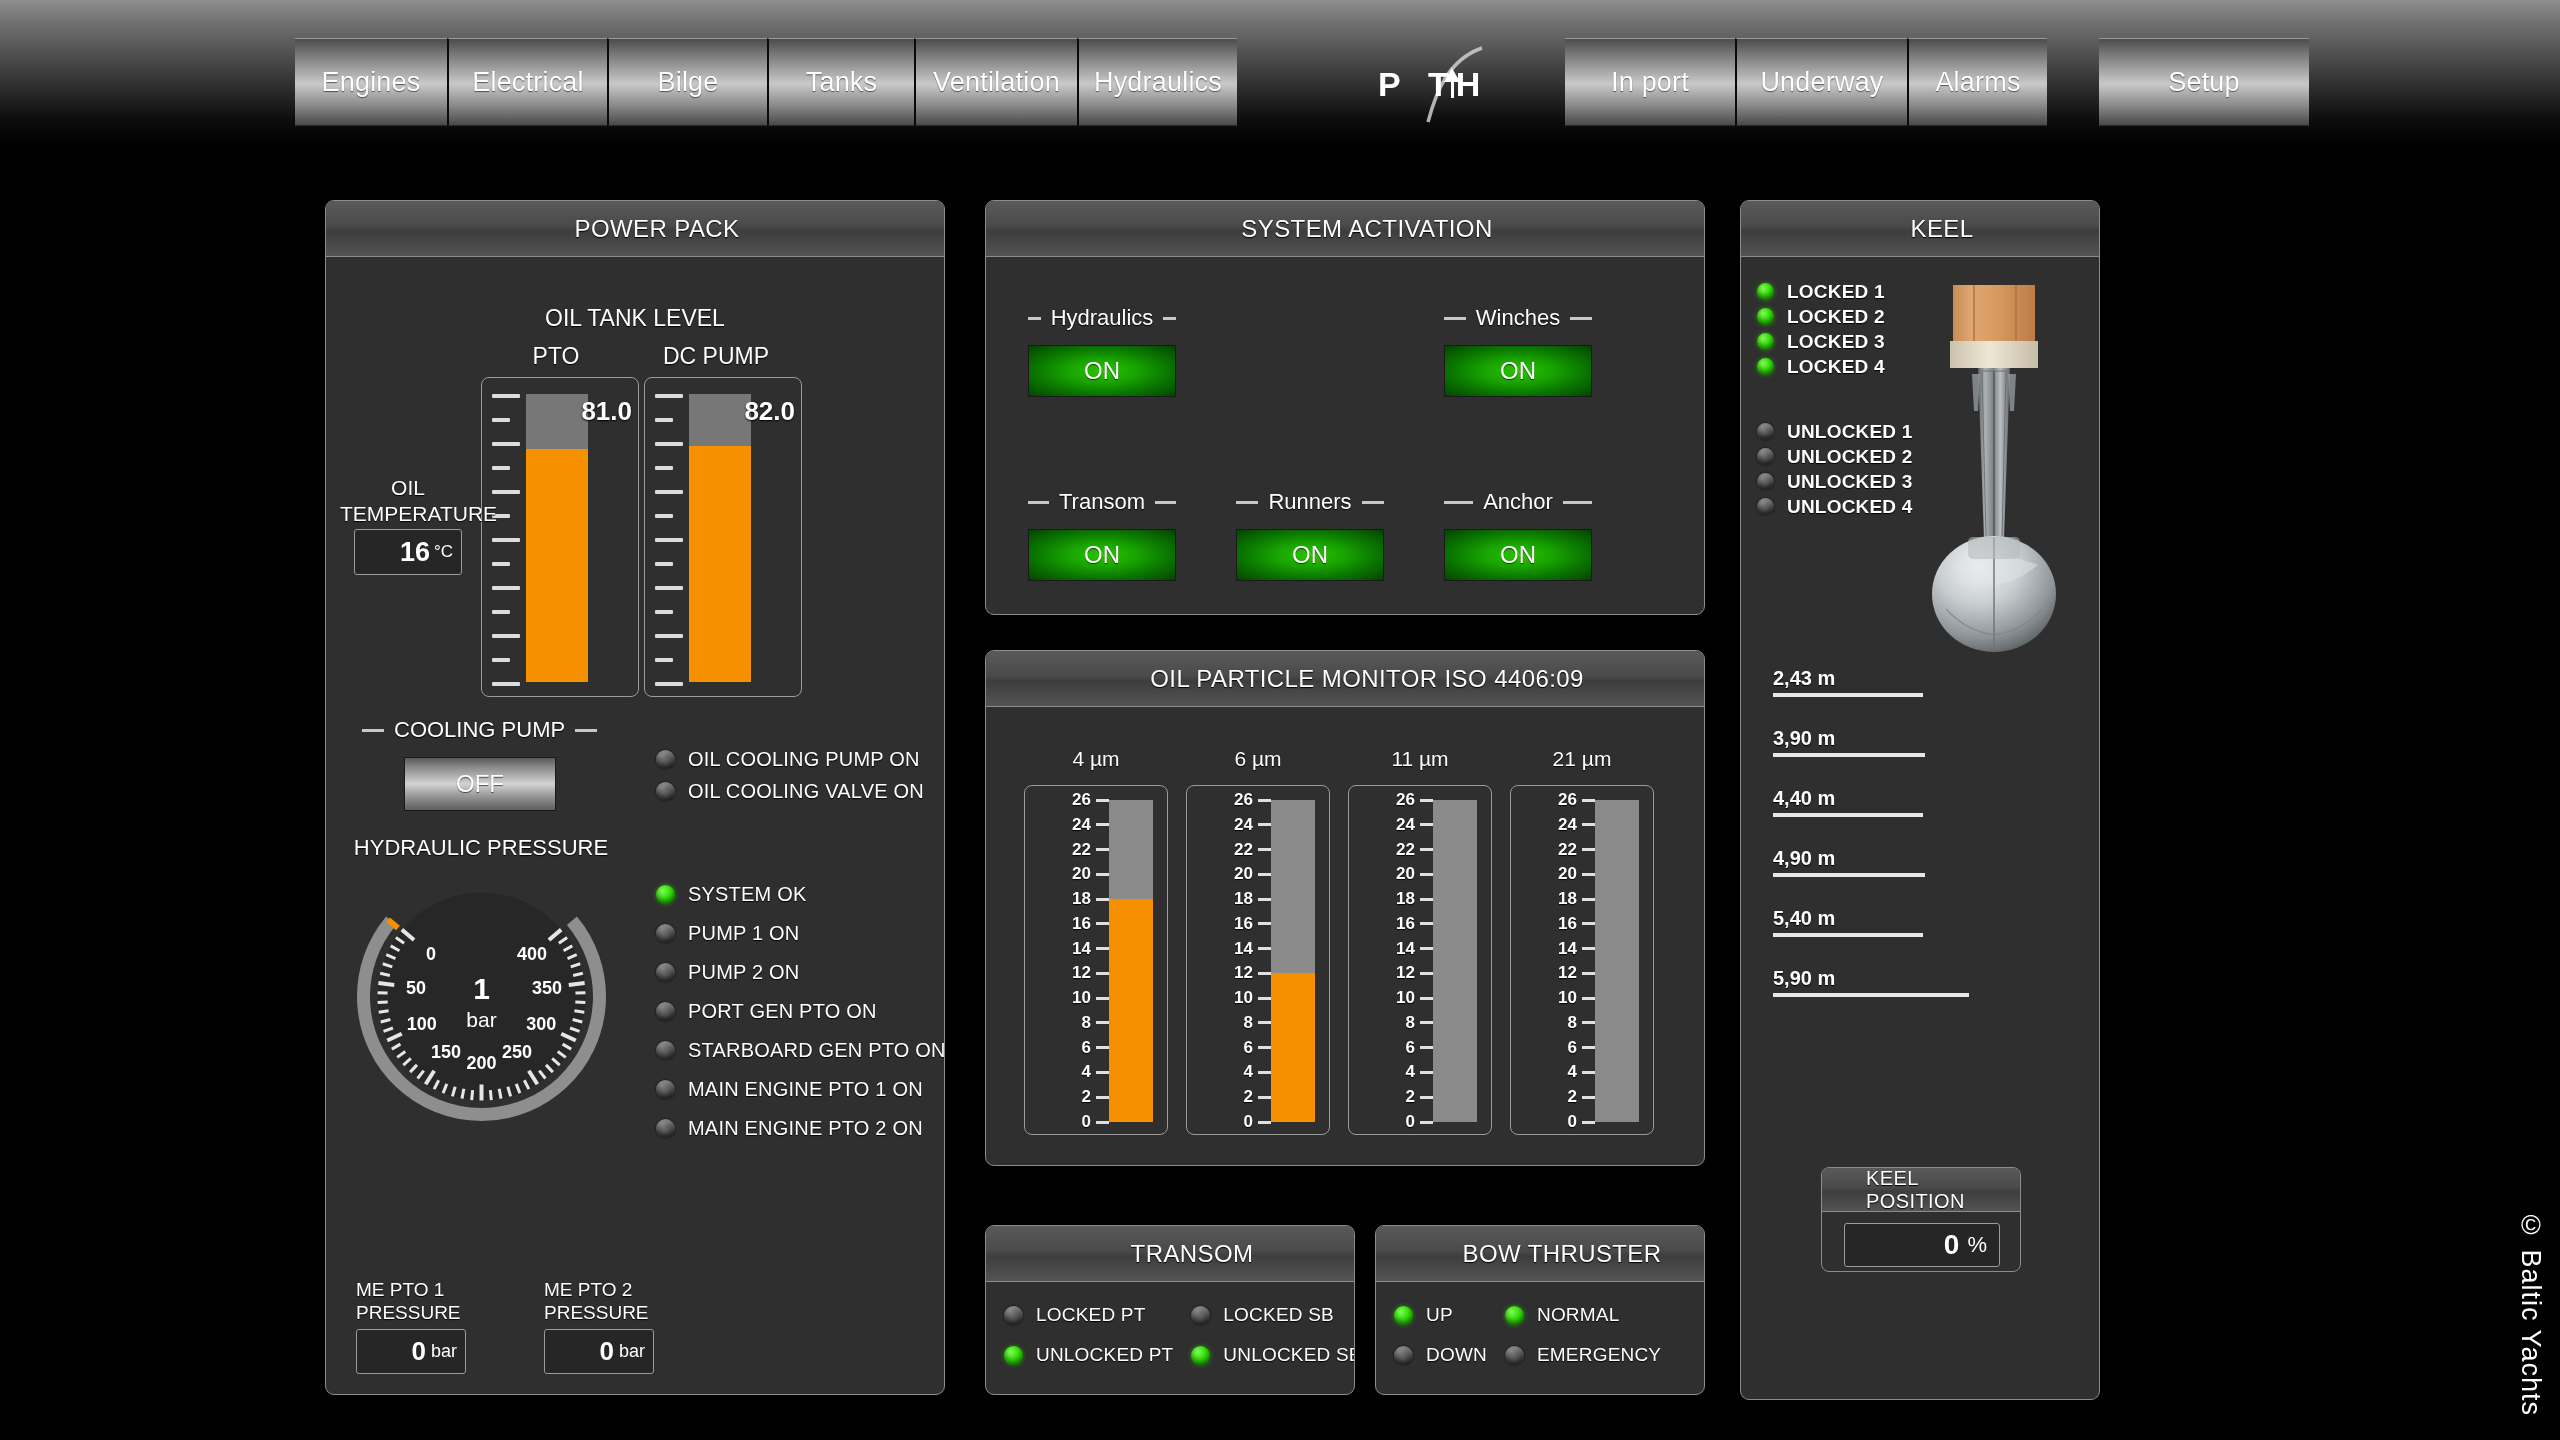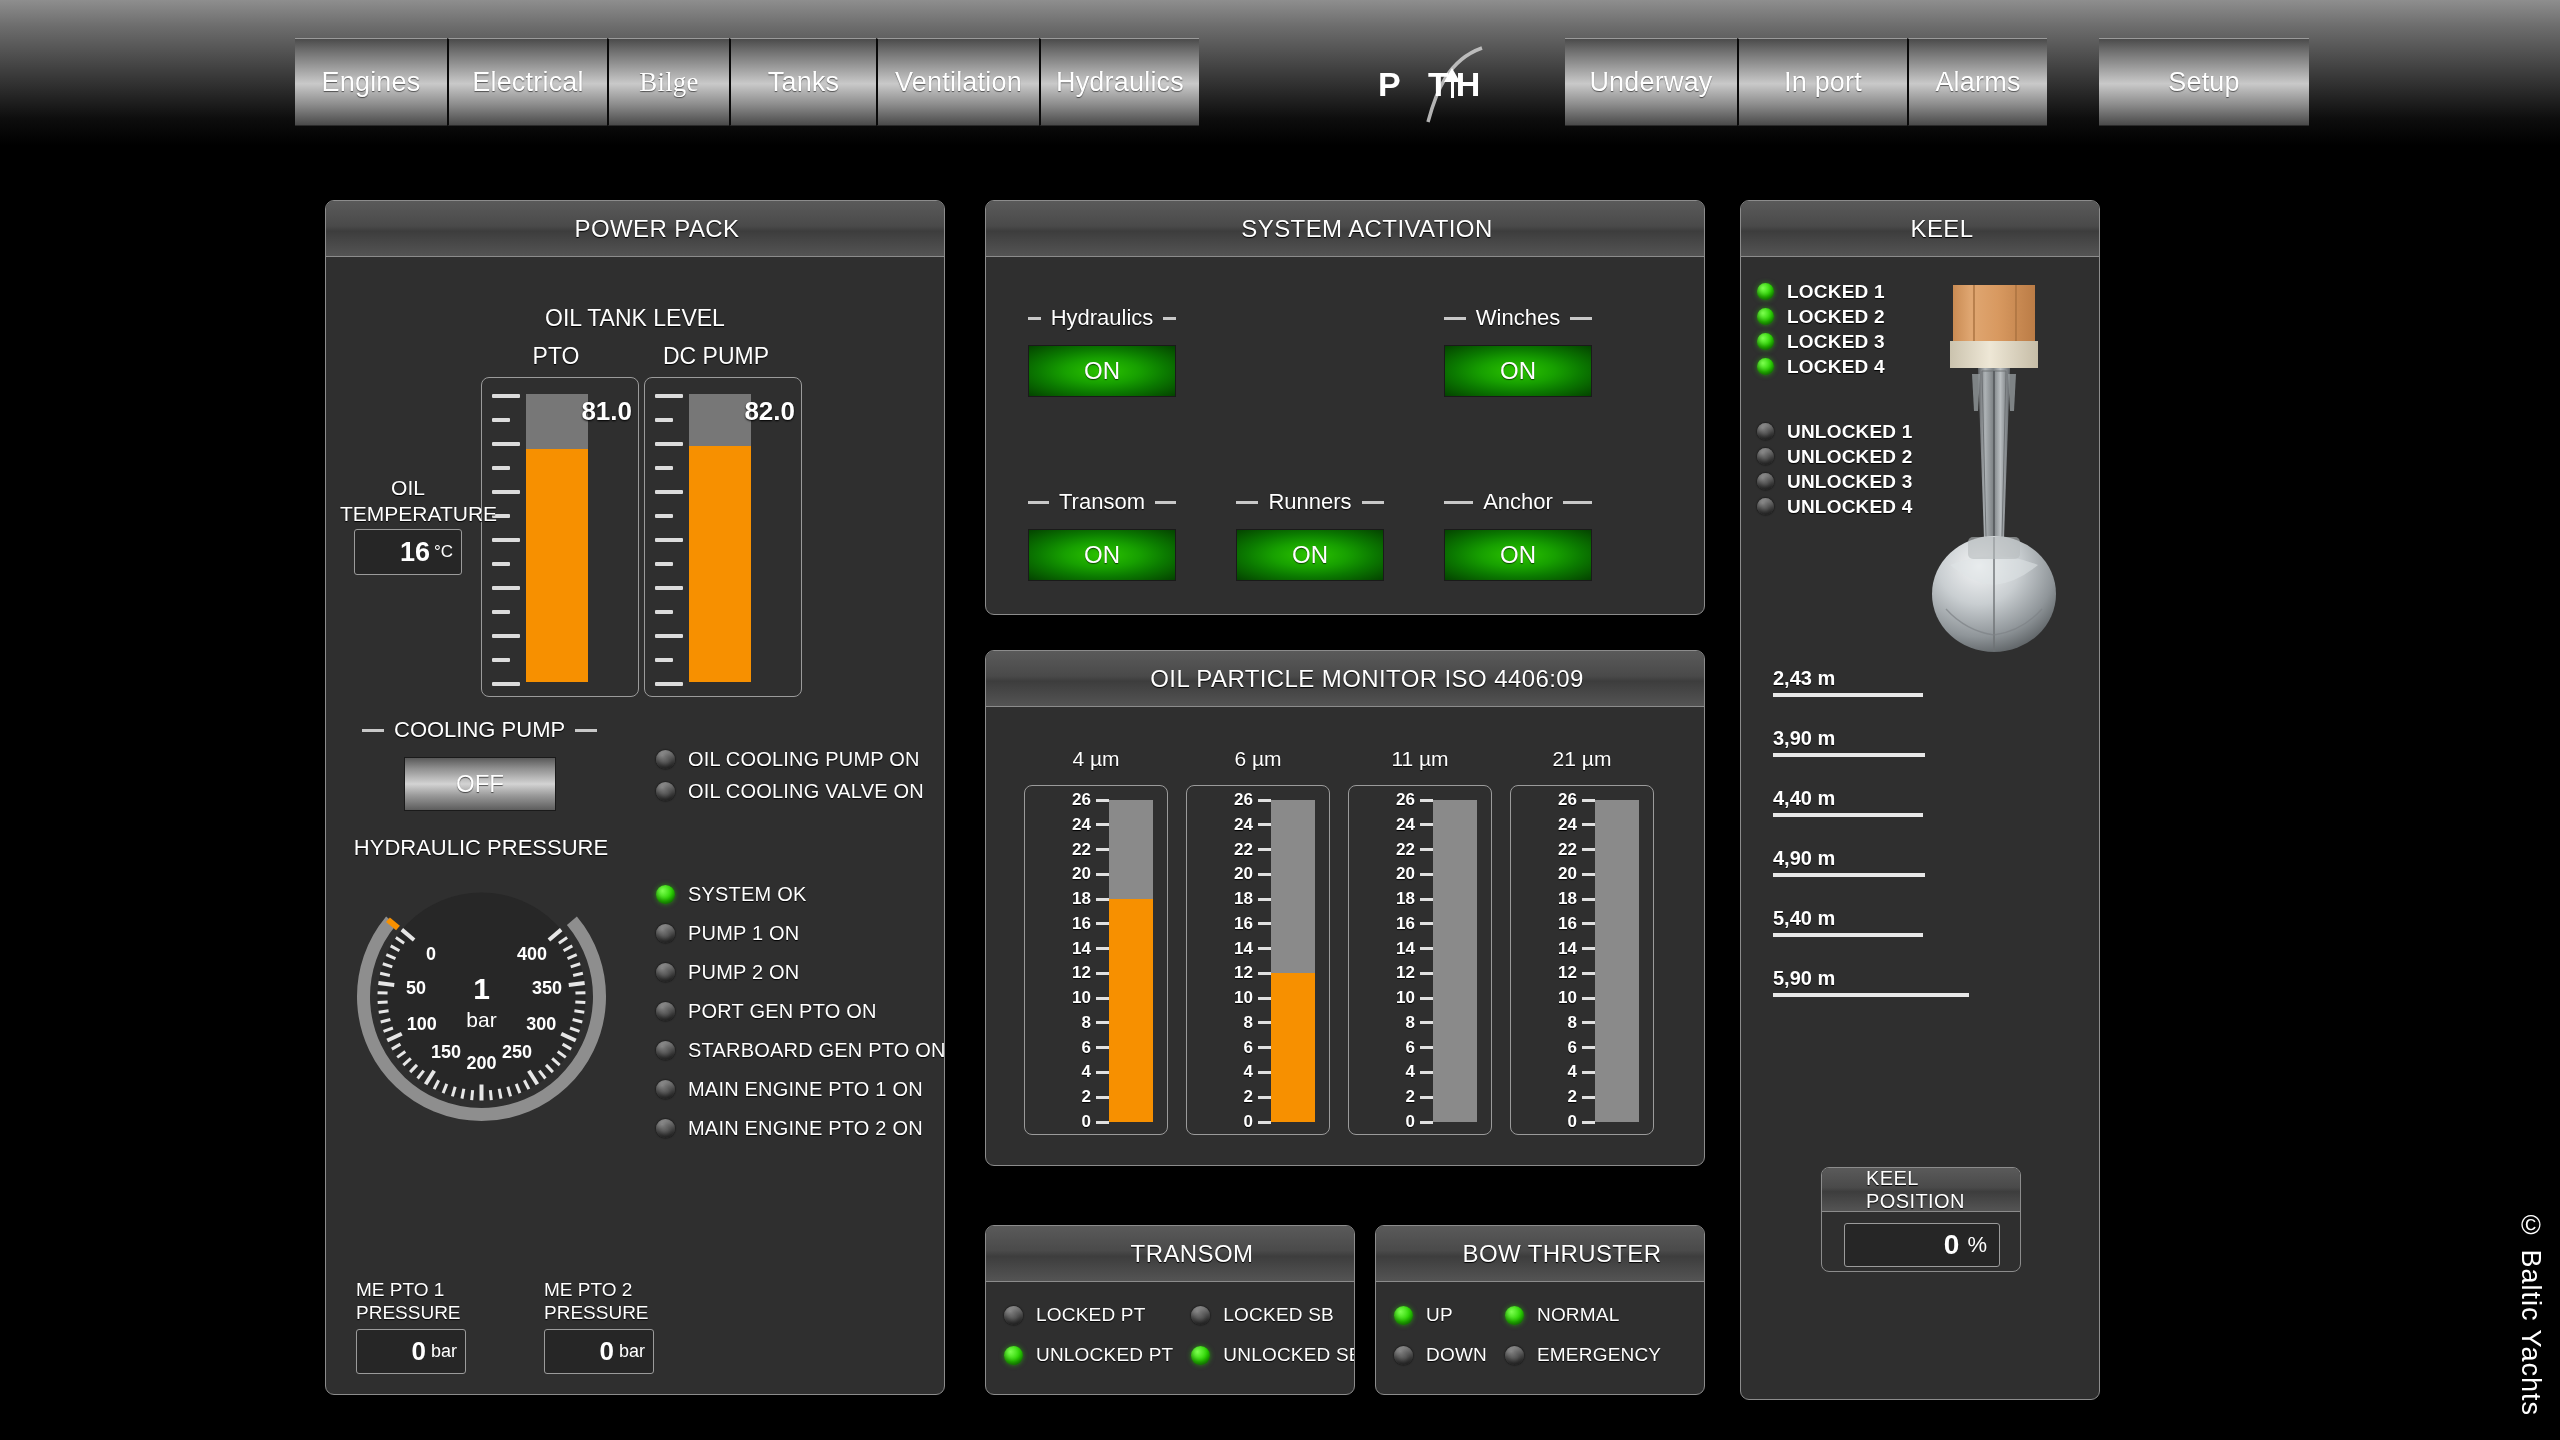--- a/index.html
+++ b/index.html
@@ -172,28 +172,28 @@
 </head>
 <body>
 
 <div id="root">
 
   <div class="topbar"></div>
   <div class="navwrap">
     <div class="navgroup left" id="nav-left">
         <div class="tab" style="width: 152px;">Engines</div>
         <div class="tab" style="width: 160px;">Electrical</div>
-        <div class="tab" style="width: 122px; font-family: Liberation Serif, serif;">Bilge</div>
+        <div class="tab" style="width: 160px;">Bilge</div>
         <div class="tab" style="width: 147px;">Tanks</div>
         <div class="tab" style="width: 163px;">Ventilation</div>
         <div class="tab" style="width: 160px;">Hydraulics</div>
       </div>
     <div class="navgroup right" id="nav-right">
+        <div class="tab" style="width: 170px;">In port</div>
         <div class="tab" style="width: 172px;">Underway</div>
-        <div class="tab" style="width: 170px;">In port</div>
         <div class="tab" style="width: 140px;">Alarms</div>
       </div>
     <div class="navgroup setup">
       <div class="tab" style="width:210px">Setup</div>
     </div>
   </div>
 
   <div class="logo">
     <svg width="180" height="78" viewBox="0 0 180 78">
       <path d="M112 2 C 78 14, 66 46, 58 76" stroke="#cfcfcf" stroke-width="3.5" fill="none" opacity="0.85"></path>

